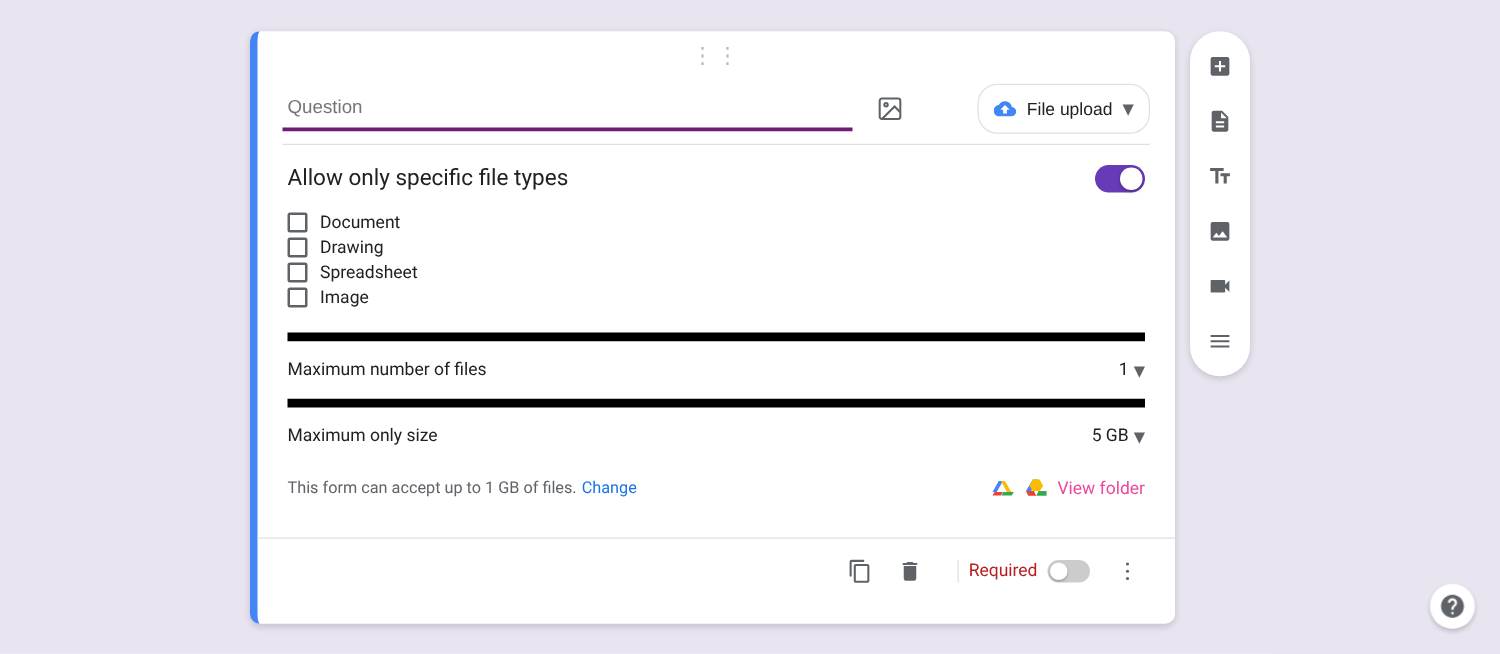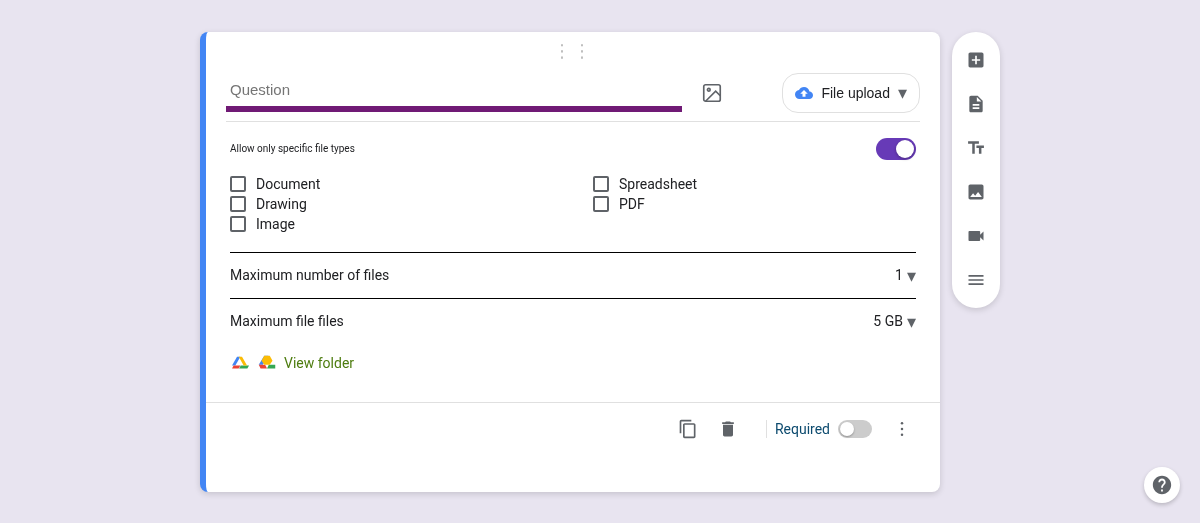--- a/index.html
+++ b/index.html
@@ -47,21 +47,21 @@
     .card-header {
       display: flex;
       align-items: center;
       padding: 8px 20px 8px 20px;
       gap: 12px;
     }
 
     .question-input {
       flex: 1;
       border: none;
-      border-bottom: 6px solid #701a75;
+      border-bottom: 3px solid #701a75;
       outline: none;
       font-size: 15px;
       color: #bbb;
       padding: 8px 4px;
       background: transparent;
     }
 
     .image-icon-btn {
       background: none;
       border: none;
@@ -111,21 +111,21 @@
     }
 
     .allow-specific-row {
       display: flex;
       align-items: center;
       justify-content: space-between;
       margin-bottom: 16px;
     }
 
     .allow-specific-label {
-      font-size: 10px;
+      font-size: 18px;
       color: #202124;
     }
 
     
     .toggle-container {
       position: relative;
       display: inline-flex;
       align-items: center;
     }
 
@@ -154,21 +154,21 @@
       background: #fff;
       border-radius: 50%;
       top: 2px;
       right: 2px;
       transition: right 0.2s;
       box-shadow: 0 1px 3px rgba(0,0,0,0.3);
     }
 
     .checkboxes-grid {
       display: grid;
-      grid-template-columns: 1fr 1fr;
+      grid-template-columns: 1fr;
       gap: 4px 40px;
       margin-bottom: 20px;
     }
 
     .checkbox-item {
       display: flex;
       align-items: center;
       gap: 10px;
       font-size: 14px;
       color: #202124;
@@ -189,21 +189,21 @@
     .checkbox-item input[type="checkbox"]:checked {
       background: #4285f4;
       border-color: #4285f4;
     }
 
     .settings-row {
       display: flex;
       align-items: center;
       justify-content: space-between;
       padding: 12px 0;
-      border-top: 1px solid #000000;
+      border-top: 7px solid #000000;
     }
 
     .settings-label {
       font-size: 14px;
       color: #202124;
     }
 
     .select-dropdown {
       display: flex;
       align-items: center;
@@ -230,21 +230,21 @@
     .change-link {
       color: #1a73e8;
       cursor: pointer;
       text-decoration: none;
     }
 
     .view-folder-btn {
       display: flex;
       align-items: center;
       gap: 6px;
-      color: #4d7c0f;
+      color: #ec4899;
       cursor: pointer;
       font-size: 14px;
       background: none;
       border: none;
       font-family: inherit;
     }
 
     .drive-icon {
       width: 20px;
       height: 20px;
@@ -272,21 +272,21 @@
       align-items: center;
       justify-content: center;
       border-radius: 50%;
     }
 
     .required-section {
       display: flex;
       align-items: center;
       gap: 8px;
       font-size: 14px;
-      color: #0c4a6e;
+      color: #b91c1c;
       padding: 0 8px;
       border-left: 1px solid #e0e0e0;
       margin-left: 16px;
     }
 
     .required-toggle {
       width: 34px;
       height: 18px;
       background: #ccc;
       border-radius: 9px;
@@ -407,54 +407,54 @@
           <div class="toggle-slider"></div>
         </label>
       </div>
 
       <div class="checkboxes-grid">
         <div class="checkbox-item">
           <input type="checkbox" id="cb-document" style="">
           <label for="cb-document">Document</label>
         </div>
         <div class="checkbox-item">
+          <input type="checkbox" id="cb-drawing" style="">
+          <label for="cb-drawing">Drawing</label>
+        </div>
+        <div class="checkbox-item">
           <input type="checkbox" id="cb-spreadsheet" style="">
           <label for="cb-spreadsheet">Spreadsheet</label>
-        </div>
-        <div class="checkbox-item">
-          <input type="checkbox" id="cb-drawing" style="">
-          <label for="cb-drawing">Drawing</label>
-        </div>
-        <div class="checkbox-item">
-          <input type="checkbox" id="cb-pdf" style="">
-          <label for="cb-pdf">PDF</label>
         </div>
         <div class="checkbox-item">
           <input type="checkbox" id="cb-audio" style="">
           <label for="cb-audio">Image</label>
         </div>
       </div>
 
       <div class="settings-row">
         <span class="settings-label">Maximum number of files</span>
         <div class="select-dropdown">
           <span>1</span>
           <span class="chevron">▾</span>
         </div>
       </div>
 
       <div class="settings-row">
-        <span class="settings-label">Maximum file files</span>
+        <span class="settings-label">Maximum only size</span>
         <div class="select-dropdown">
           <span>5 GB</span>
           <span class="chevron">▾</span>
         </div>
       </div>
 
       <div class="footer-info">
+        <div class="footer-info-left">
+          <span>This form can accept up to 1 GB of files.</span>
+          <a class="change-link" href="#">Change</a>
+        </div>
         <button class="view-folder-btn">
           <svg class="drive-icon" viewBox="0 0 24 24" fill="none">
             <path d="M7.71 3.5L1.15 15l3.43 5.5h13.84L21.85 15 15.29 3.5H7.71z" fill="none"></path>
             <path d="M8.42 4.5l-6 10.5h4l6-10.5H8.42z" fill="#4285f4"></path>
             <path d="M20.85 15H12.85l-2 3.5h10l2-3.5h-2z" fill="#34a853"></path>
             <path d="M4.42 15l-2 3.5h8l2-3.5H4.42z" fill="#ea4335"></path>
             <path d="M8.42 4.5h6l6 10.5h-4l-6-10.5h-2z" fill="#fbbc05"></path>
 
           </svg>
           <svg width="22" height="22" viewBox="0 0 24 24" style="display:block">

